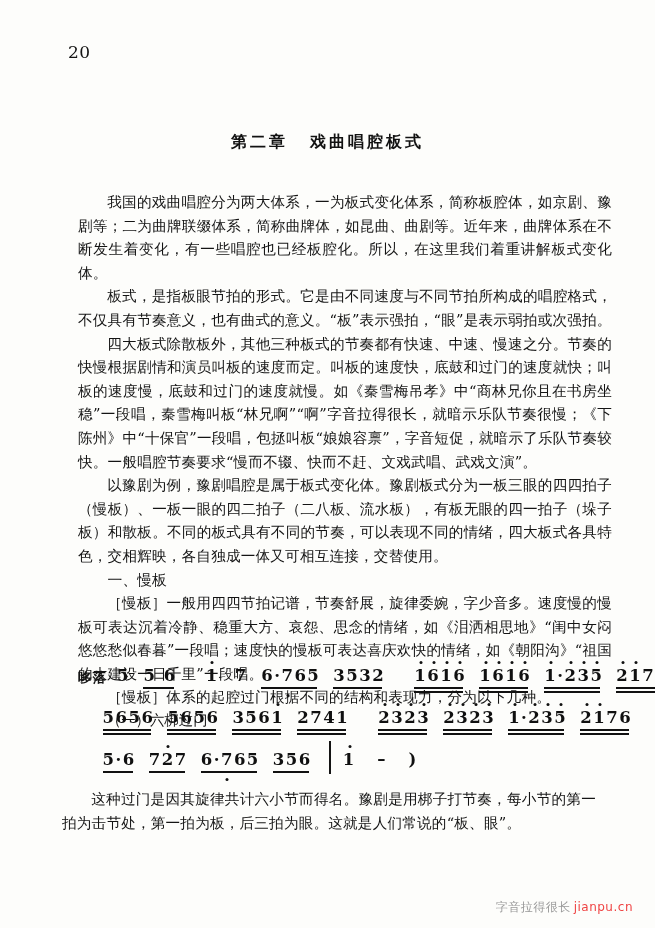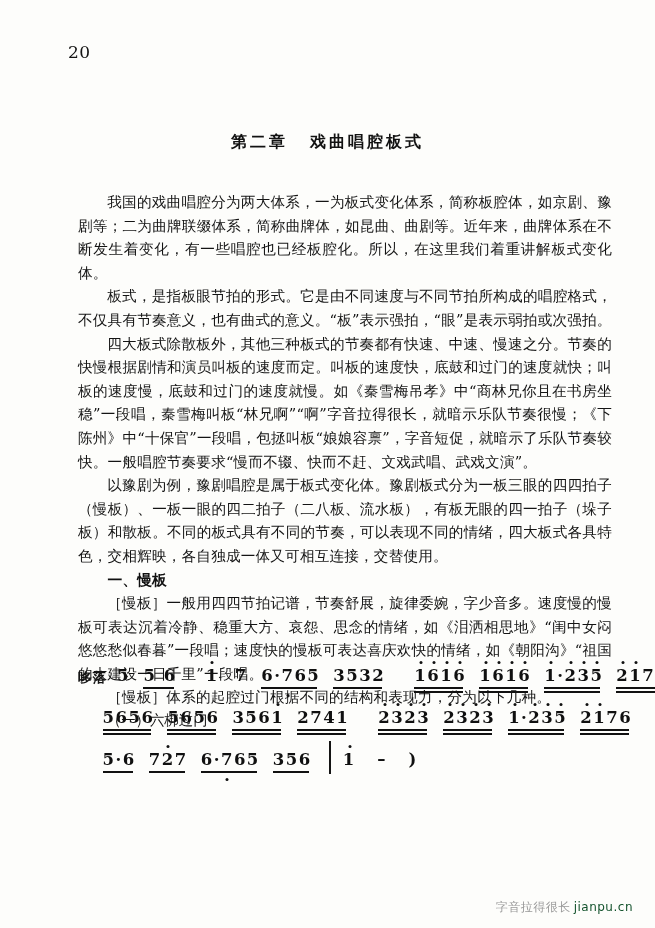--- a/index.html
+++ b/index.html
@@ -116,21 +116,21 @@
     text-justify: inter-ideograph;
     text-indent: 2em;
     color: #141414;
     font-family: "DejaVu Serif", "Liberation Serif", serif;
     letter-spacing: 0.2px;
   }
   p.subhead {
     margin: 0;
     font-size: 14.8px;
     line-height: 23.6px;
-    font-weight: bold;
+    font-weight: normal;
     text-indent: 2em;
     font-family: "DejaVu Sans", "Liberation Sans", sans-serif;
     color: #101010;
   }
   p.subsec {
     margin: 0;
     font-size: 14.4px;
     line-height: 23.6px;
     text-indent: 2em;
     color: #141414;
@@ -259,21 +259,21 @@
   
   .watermark {
     position: absolute;
     right: 22px;
     bottom: 12px;
     font-size: 12px;
     white-space: nowrap;
     letter-spacing: 0.5px;
   }
   .wm-cn { color: #9a9a9a; font-family: "DejaVu Sans", "Liberation Sans", sans-serif; }
-  .wm-en { color: #14532d; font-family: "DejaVu Sans", "Liberation Sans", sans-serif; padding-left: 3px; }
+  .wm-en { color: #ef4444; font-family: "DejaVu Sans", "Liberation Sans", sans-serif; padding-left: 3px; }
 </style>
 </head>
 <body>
 
 <div class="page">
 
   <div class="header">
     <div class="folio">20</div>
 
   </div>
@@ -334,18 +334,21 @@
       <span class="bar tall"></span>
       <span class="plain"><span class="hi">1</span></span>
       <span class="spacer-sm"></span>
       <span class="plain">–</span>
       <span class="spacer-sm"></span>
       <span class="plain">)</span>
     </div>
 
   </div>
 
+  <div class="tail-col">
+    <p class="para">这种过门是因其旋律共计六小节而得名。豫剧是用梆子打节奏，每小节的第一拍为击节处，第一拍为板，后三拍为眼。这就是人们常说的“板、眼”。</p>
+  </div>
 
   <div class="watermark">
     <span class="wm-cn">字音拉得很长</span><span class="wm-en">jianpu.cn</span>
   </div>
 
 </div>
 
 </body></html>

